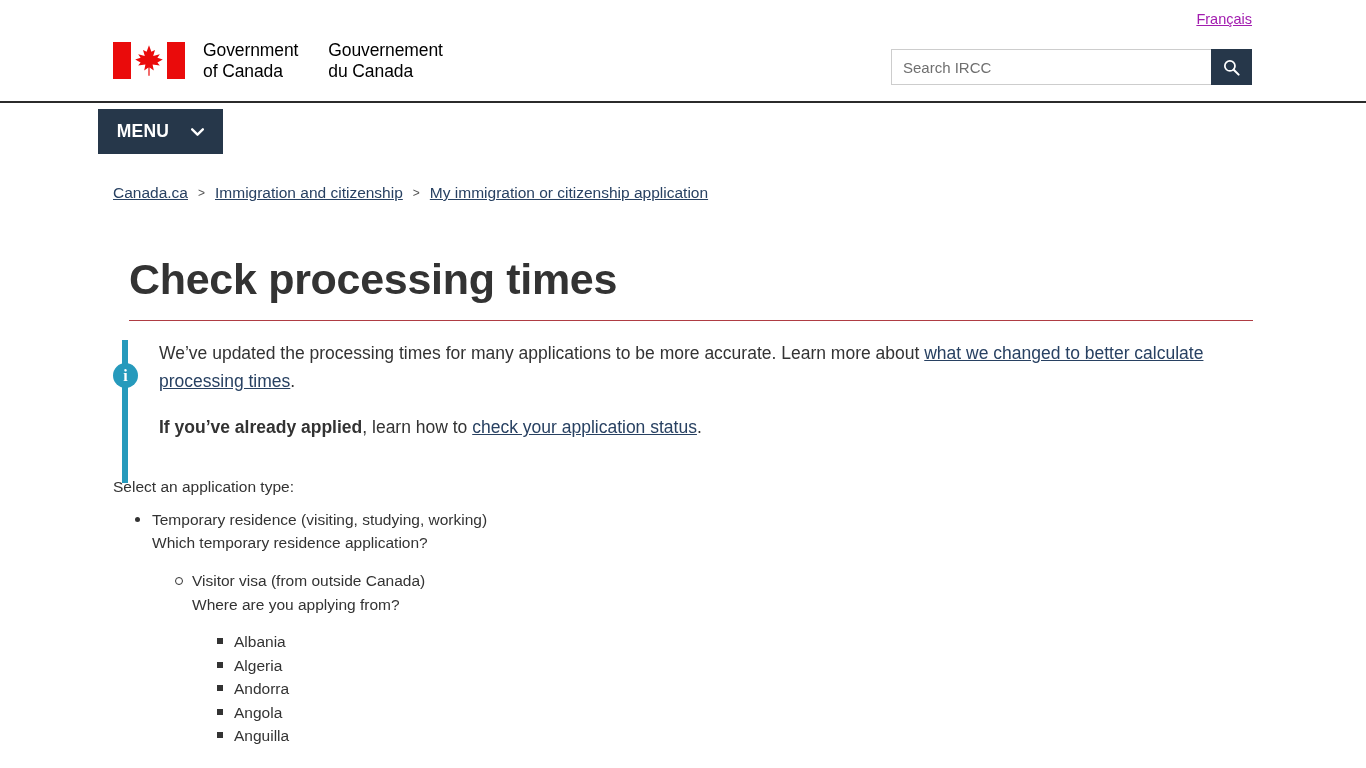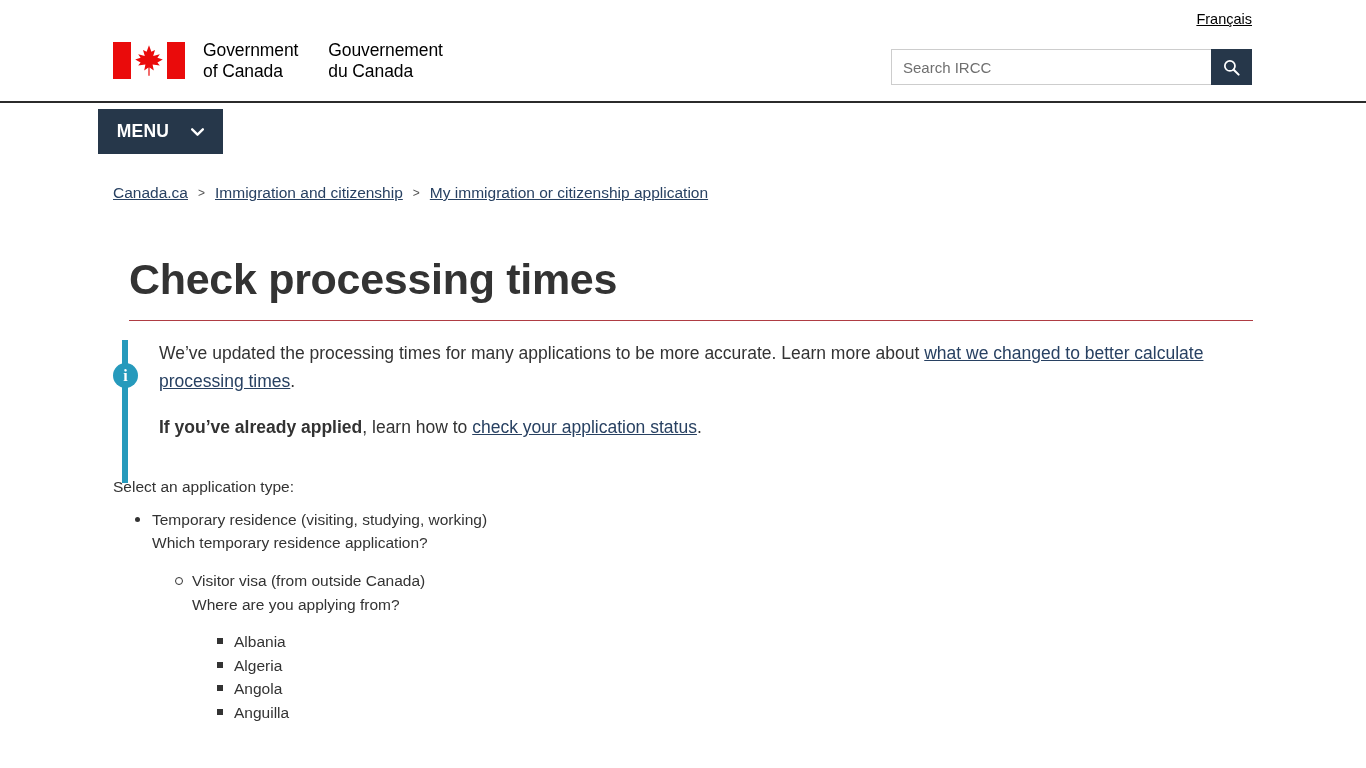--- a/index.html
+++ b/index.html
@@ -11,21 +11,21 @@
     color: #333333;
     overflow: hidden;
   }
   a { text-decoration: underline; }
 
   
   .header-zone { position: relative; width: 1366px; height: 103px; background: #ffffff; }
 
   .lang-toggle {
     position: absolute; top: 11px; right: 114px;
-    font-size: 14.5px; color: #000000;
+    font-size: 14.5px; color: #a21caf;
     text-decoration: underline; cursor: pointer;
   }
 
   .brand { position: absolute; left: 113px; top: 40px; display: flex; align-items: center; }
   .flag { width: 72px; height: 37px; position: relative; background: #ffffff; flex: none; }
   .flag .bar { position: absolute; top: 0; width: 18px; height: 37px; background: #EA0B0B; }
   .flag .bar.left { left: 0; }
   .flag .bar.right { right: 0; }
   .flag .leaf {
     position: absolute; left: 20px; top: 1px; width: 32px; height: 35px;
@@ -202,20 +202,21 @@
         <span class="sub-q">Which temporary residence application?</span>
 
         <ul class="lvl2">
           <li>
             <span>Visitor visa (from outside Canada)</span>
             <span class="sub-q">Where are you applying from?</span>
 
             <ul class="lvl3">
               <li>Albania</li>
               <li>Algeria</li>
+              <li>Andorra</li>
               <li>Angola</li>
               <li>Anguilla</li>
             </ul>
           </li>
         </ul>
       </li>
     </ul>
 
   </div>
 </div>

